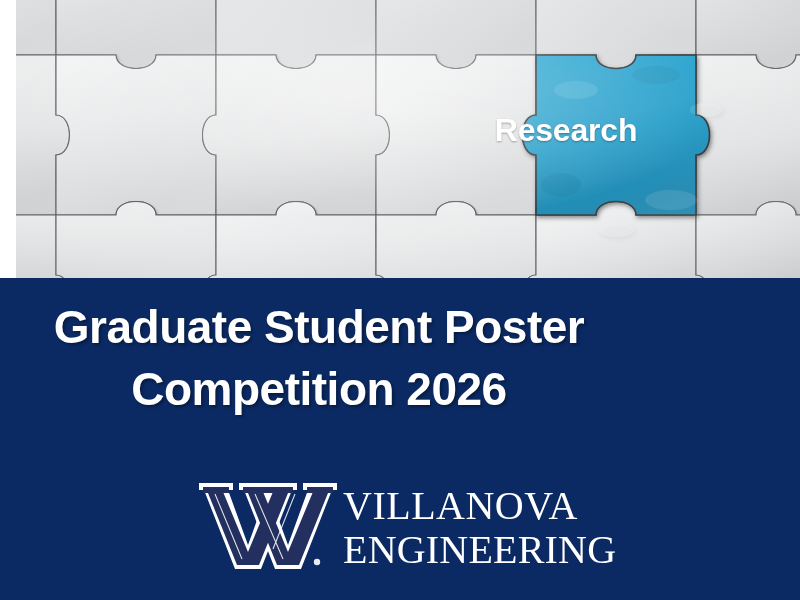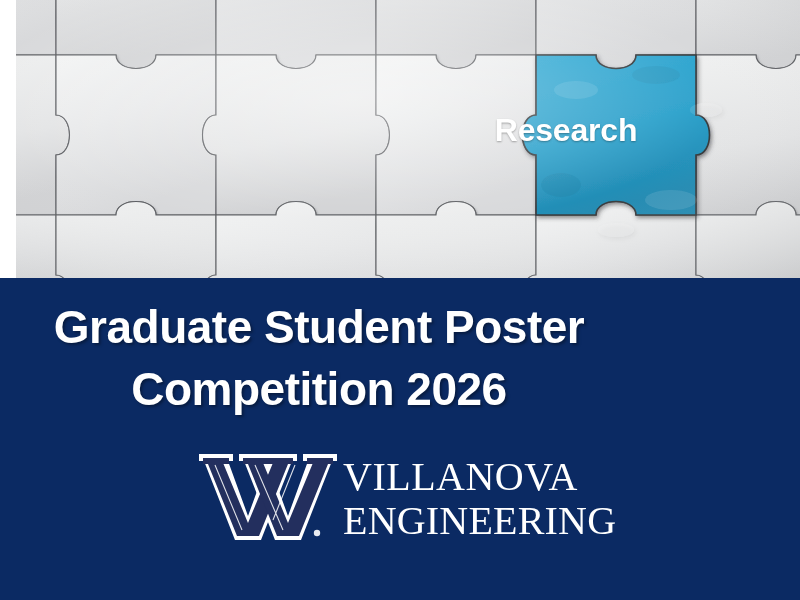--- a/index.html
+++ b/index.html
@@ -72,21 +72,21 @@
     line-height: 62px;
     letter-spacing: -0.5px;
     text-shadow: 2px 2px 3px rgba(0,0,0,0.35);
     white-space: nowrap;
   }
 
   
   #logo {
     position: absolute;
     left: 195px;
-    top: 448px;
+    top: 477px;
     width: 420px;
     height: 95px;
     text-decoration: underline;
   }
   #logo-svg { display: block; width: 420px; height: 95px; }
 </style>
 </head>
 <body>
 
 <div id="poster">

